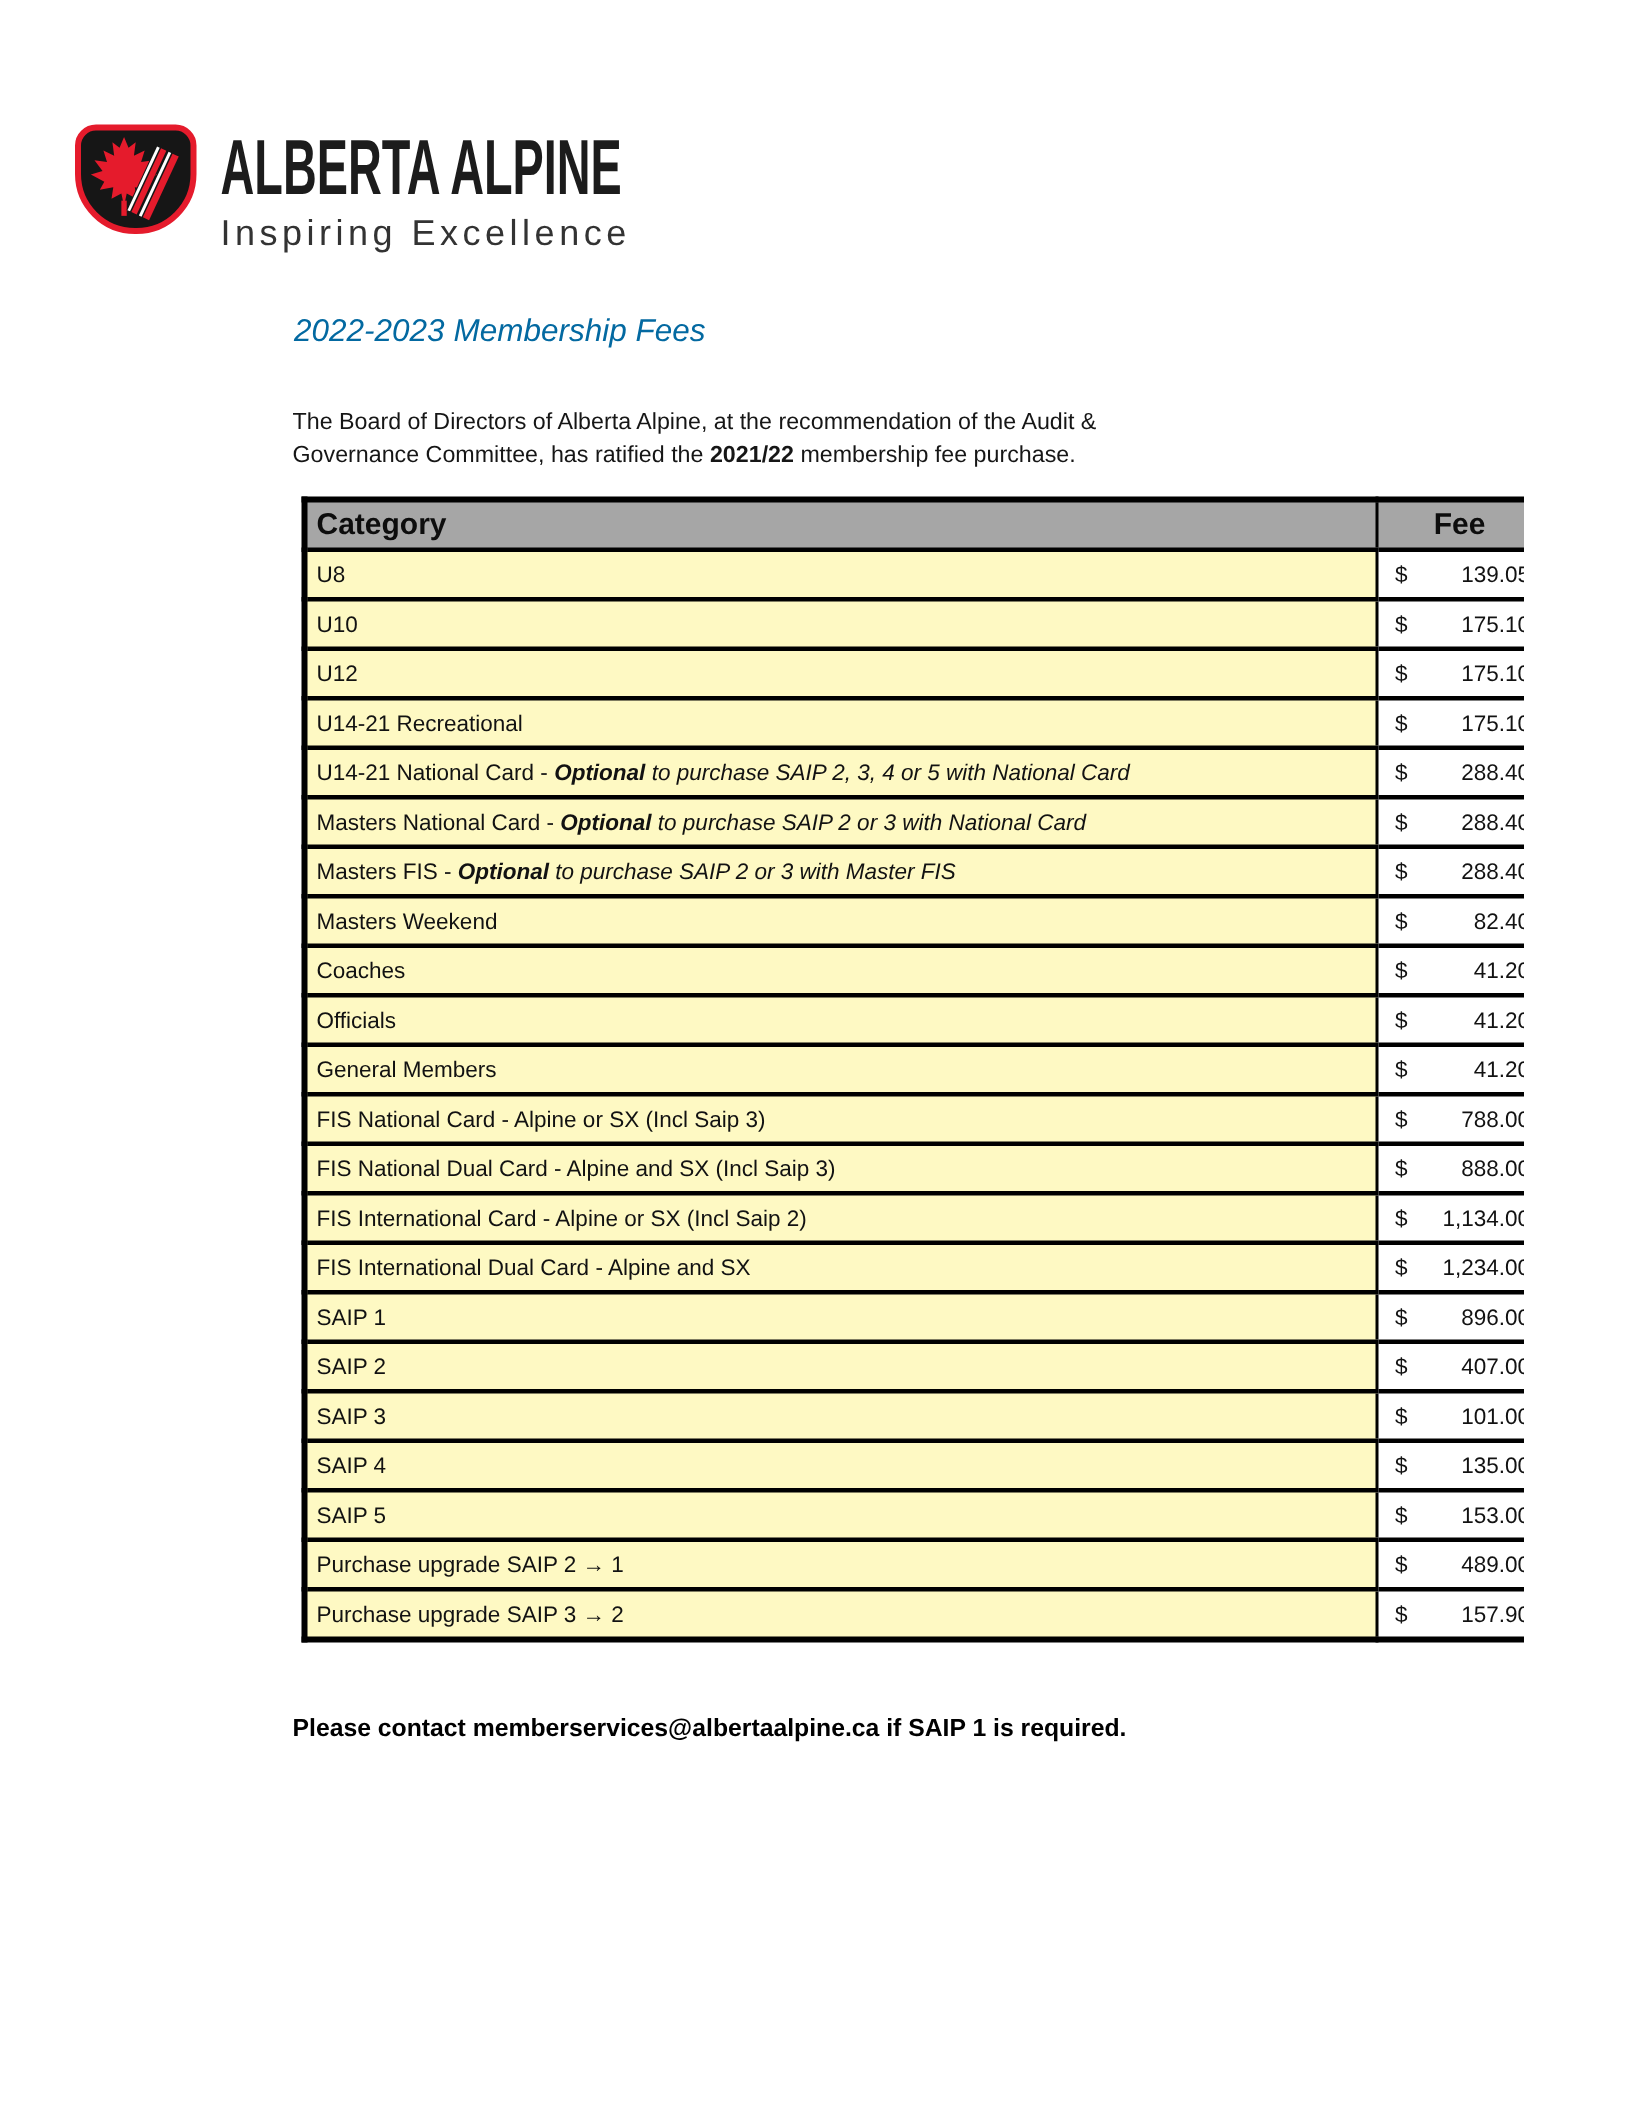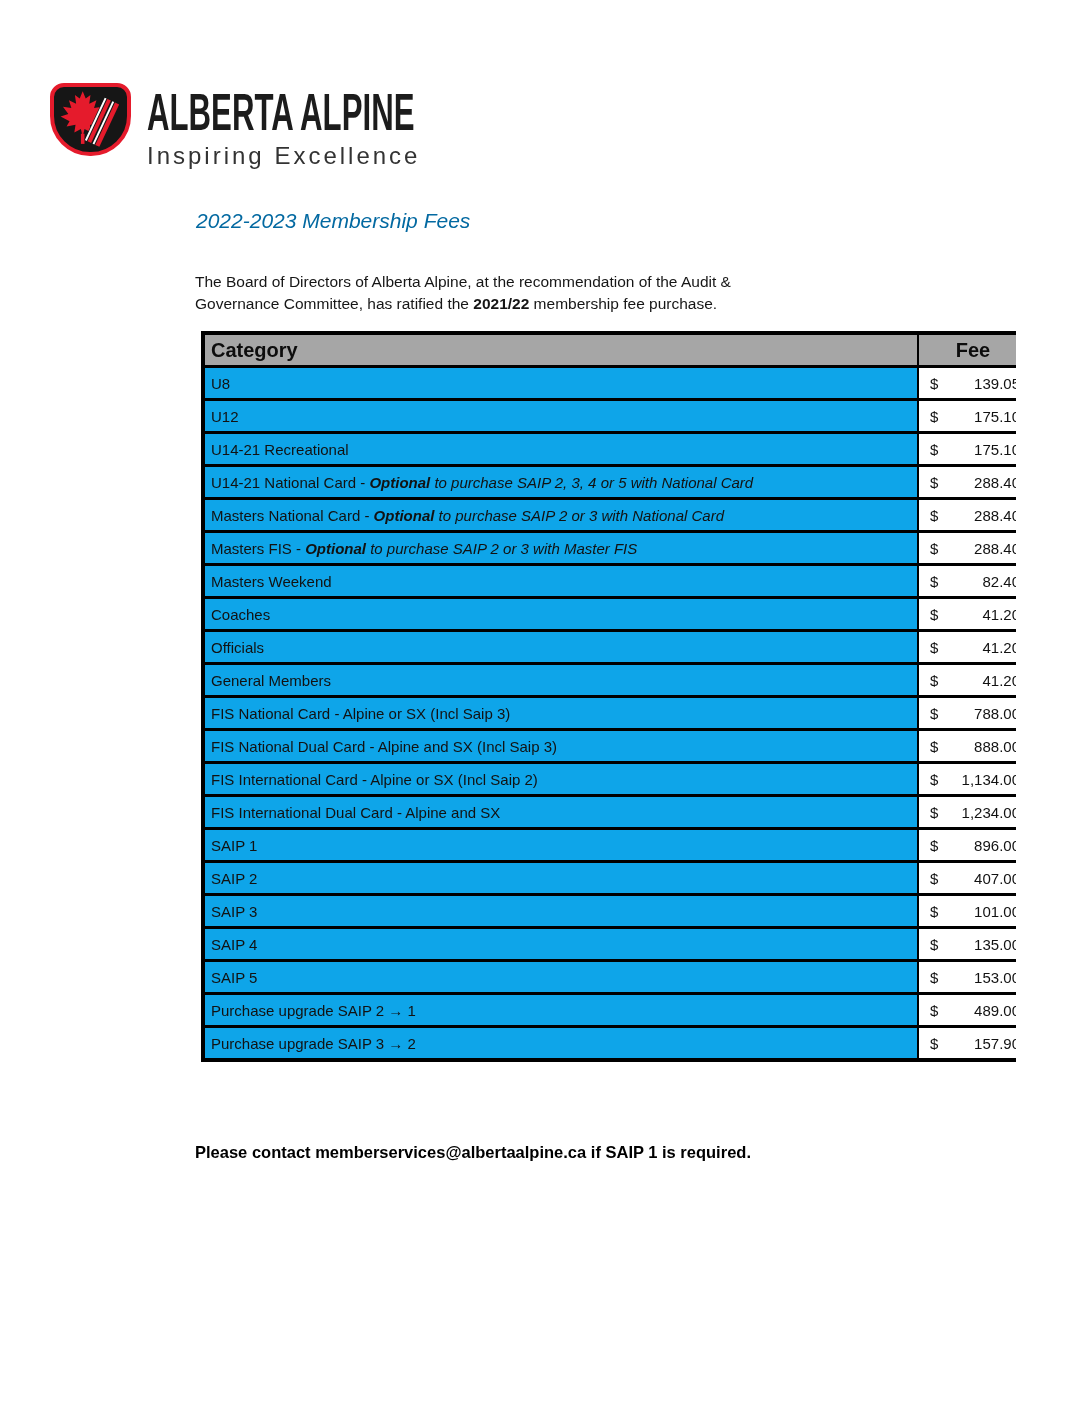--- a/index.html
+++ b/index.html
@@ -36,21 +36,21 @@
 
   
   table.fee-table {
     position: absolute; left: 188px; top: 331px; width: 830px;
     border-collapse: collapse; border: 4px solid #000; table-layout: fixed; margin-left: 13px;
   }
   .fee-table th, .fee-table td { border: solid #000; border-width: 3px 2px; vertical-align: middle; }
   .fee-table th { height: 30px; background: #a6a6a6; font-size: 20px; font-weight: bold; color: #0d0d0d; }
   th.cat-h { text-align: left; padding: 0 0 0 6px; width: 706px; }
   th.fee-h { text-align: center; padding: 0; }
-  td.cat-cell { background: #0ea5e9; height: 30px; font-size: 15px; padding: 0 6px; color: #121212; }
+  td.cat-cell { background: #fef9c3; height: 30px; font-size: 15px; padding: 0 6px; color: #121212; }
   td.fee-cell { background: #ffffff; padding: 0 7px 0 11px; }
   .fee-wrap { display: flex; justify-content: space-between; align-items: center; font-size: 15px; color: #121212; }
 </style>
 </head>
 <body>
 
 <div class="page">
 
   <div class="logo-shield">
     <svg viewBox="0 0 100 100" aria-hidden="true">
@@ -87,20 +87,29 @@
         <tr>
           <td class="cat-cell"><span class="seg-normal">U8</span></td>
           <td class="fee-cell">
             <div class="fee-wrap">
               <span>$</span>
               <span>139.05</span>
             </div>
           </td>
         </tr>
         <tr>
+          <td class="cat-cell"><span class="seg-normal">U10</span></td>
+          <td class="fee-cell">
+            <div class="fee-wrap">
+              <span>$</span>
+              <span>175.10</span>
+            </div>
+          </td>
+        </tr>
+        <tr>
           <td class="cat-cell"><span class="seg-normal">U12</span></td>
           <td class="fee-cell">
             <div class="fee-wrap">
               <span>$</span>
               <span>175.10</span>
             </div>
           </td>
         </tr>
         <tr>
           <td class="cat-cell"><span class="seg-normal">U14-21 Recreational</span></td>

